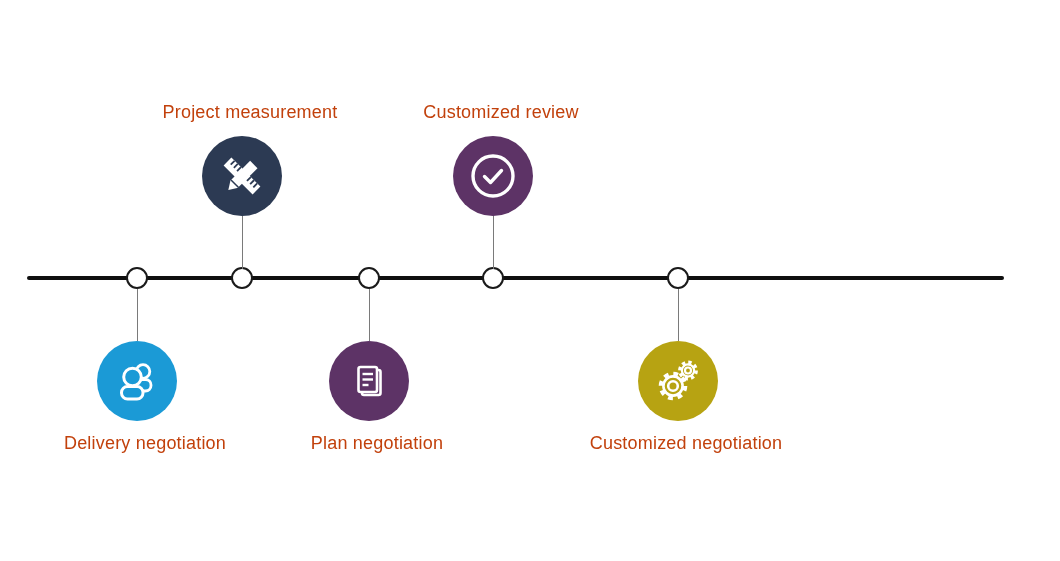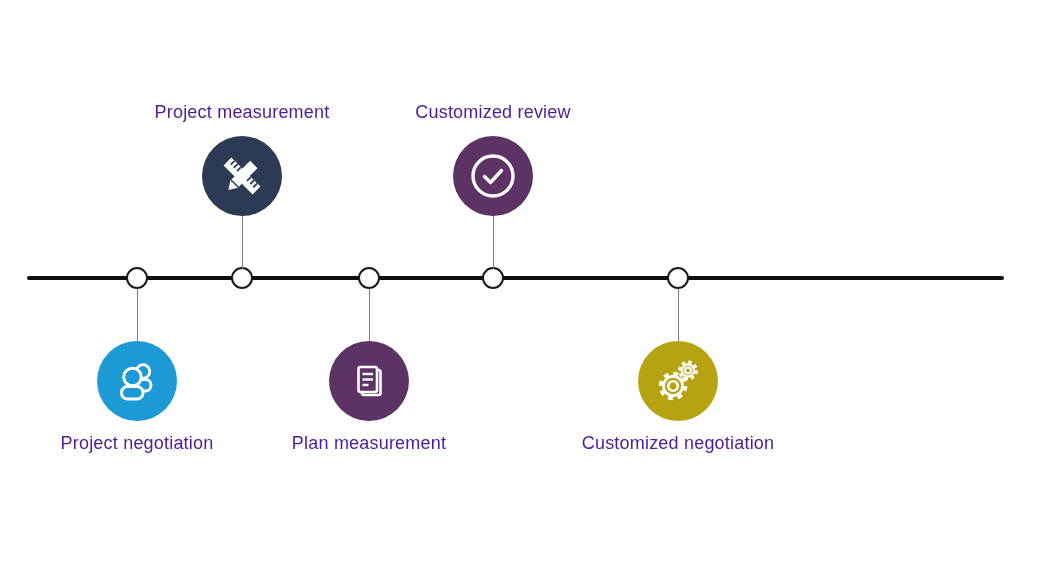--- a/index.html
+++ b/index.html
@@ -21,26 +21,26 @@
     border-radius: 2px;
   }
   .item {
     position: absolute;
     top: 0;
     width: 220px;
     height: 561px;
   }
   .stage-label {
     position: absolute;
-    left: 0;
+    left: 8px;
     width: 100%;
     text-align: center;
     font-size: 18px;
     line-height: 24px;
-    color: #4c1d95;
+    color: #c2410c;
     letter-spacing: 0.2px;
     white-space: nowrap;
   }
   .item.above .stage-label { top: 100px; }
   .item.below .stage-label { top: 431px; }
   .bubble {
     position: absolute;
     left: 50%;
     margin-left: -40px;
     width: 80px;
@@ -86,21 +86,21 @@
     <div class="bubble" style="background-color: rgb(27, 154, 214); color: rgb(27, 154, 214);">
       <span>
         <svg width="48" height="48" viewBox="0 0 48 48">
           <circle cx="30" cy="14.5" r="6.8" fill="none" stroke="#fff" stroke-width="2.8"></circle>
           <rect x="21" y="22.5" width="17" height="11.5" rx="5.5" fill="none" stroke="#fff" stroke-width="2.8"></rect>
           <circle cx="19.5" cy="20" r="8.8" fill="currentColor" stroke="#fff" stroke-width="3"></circle>
           <rect x="8.5" y="29.5" width="21.5" height="12.5" rx="6" fill="currentColor" stroke="#fff" stroke-width="3"></rect>
         </svg>
       </span>
     </div>
-    <div class="stage-label">Project negotiation</div>
+    <div class="stage-label">Delivery negotiation</div>
   </div>
 
   <div class="item above" style="left:132px">
     <div class="node"></div>
     <div class="stem"></div>
     <div class="bubble" style="background-color: rgb(44, 58, 83); color: rgb(44, 58, 83);">
       <span>
         <svg width="48" height="48" viewBox="0 0 48 48">
           <g transform="rotate(45 24 24)">
             <rect x="3.5" y="18.5" width="41" height="11" fill="#fff"></rect>
@@ -131,21 +131,21 @@
       <span>
         <svg width="48" height="48" viewBox="0 0 48 48">
           <rect x="17" y="13" width="18.5" height="25" rx="2" fill="currentColor" stroke="#fff" stroke-width="2.6"></rect>
           <rect x="13.5" y="10" width="18.5" height="25" rx="2" fill="currentColor" stroke="#fff" stroke-width="2.6"></rect>
           <line x1="17.5" y1="17" x2="28" y2="17" stroke="#fff" stroke-width="2.4"></line>
           <line x1="17.5" y1="22.5" x2="28" y2="22.5" stroke="#fff" stroke-width="2.4"></line>
           <line x1="17.5" y1="28" x2="23.5" y2="28" stroke="#fff" stroke-width="2.4"></line>
         </svg>
       </span>
     </div>
-    <div class="stage-label">Plan measurement</div>
+    <div class="stage-label">Plan negotiation</div>
   </div>
 
   <div class="item above" style="left:383px">
     <div class="node"></div>
     <div class="stem"></div>
     <div class="bubble" style="background-color: rgb(93, 51, 102); color: rgb(93, 51, 102);">
       <span>
         <svg width="48" height="48" viewBox="0 0 48 48">
           <circle cx="24" cy="24" r="20" fill="none" stroke="#fff" stroke-width="3.4"></circle>
           <polyline points="15.5,24.5 21.5,30.5 32.5,18.5" fill="none" stroke="#fff" stroke-width="3.4" stroke-linecap="round" stroke-linejoin="round"></polyline>

